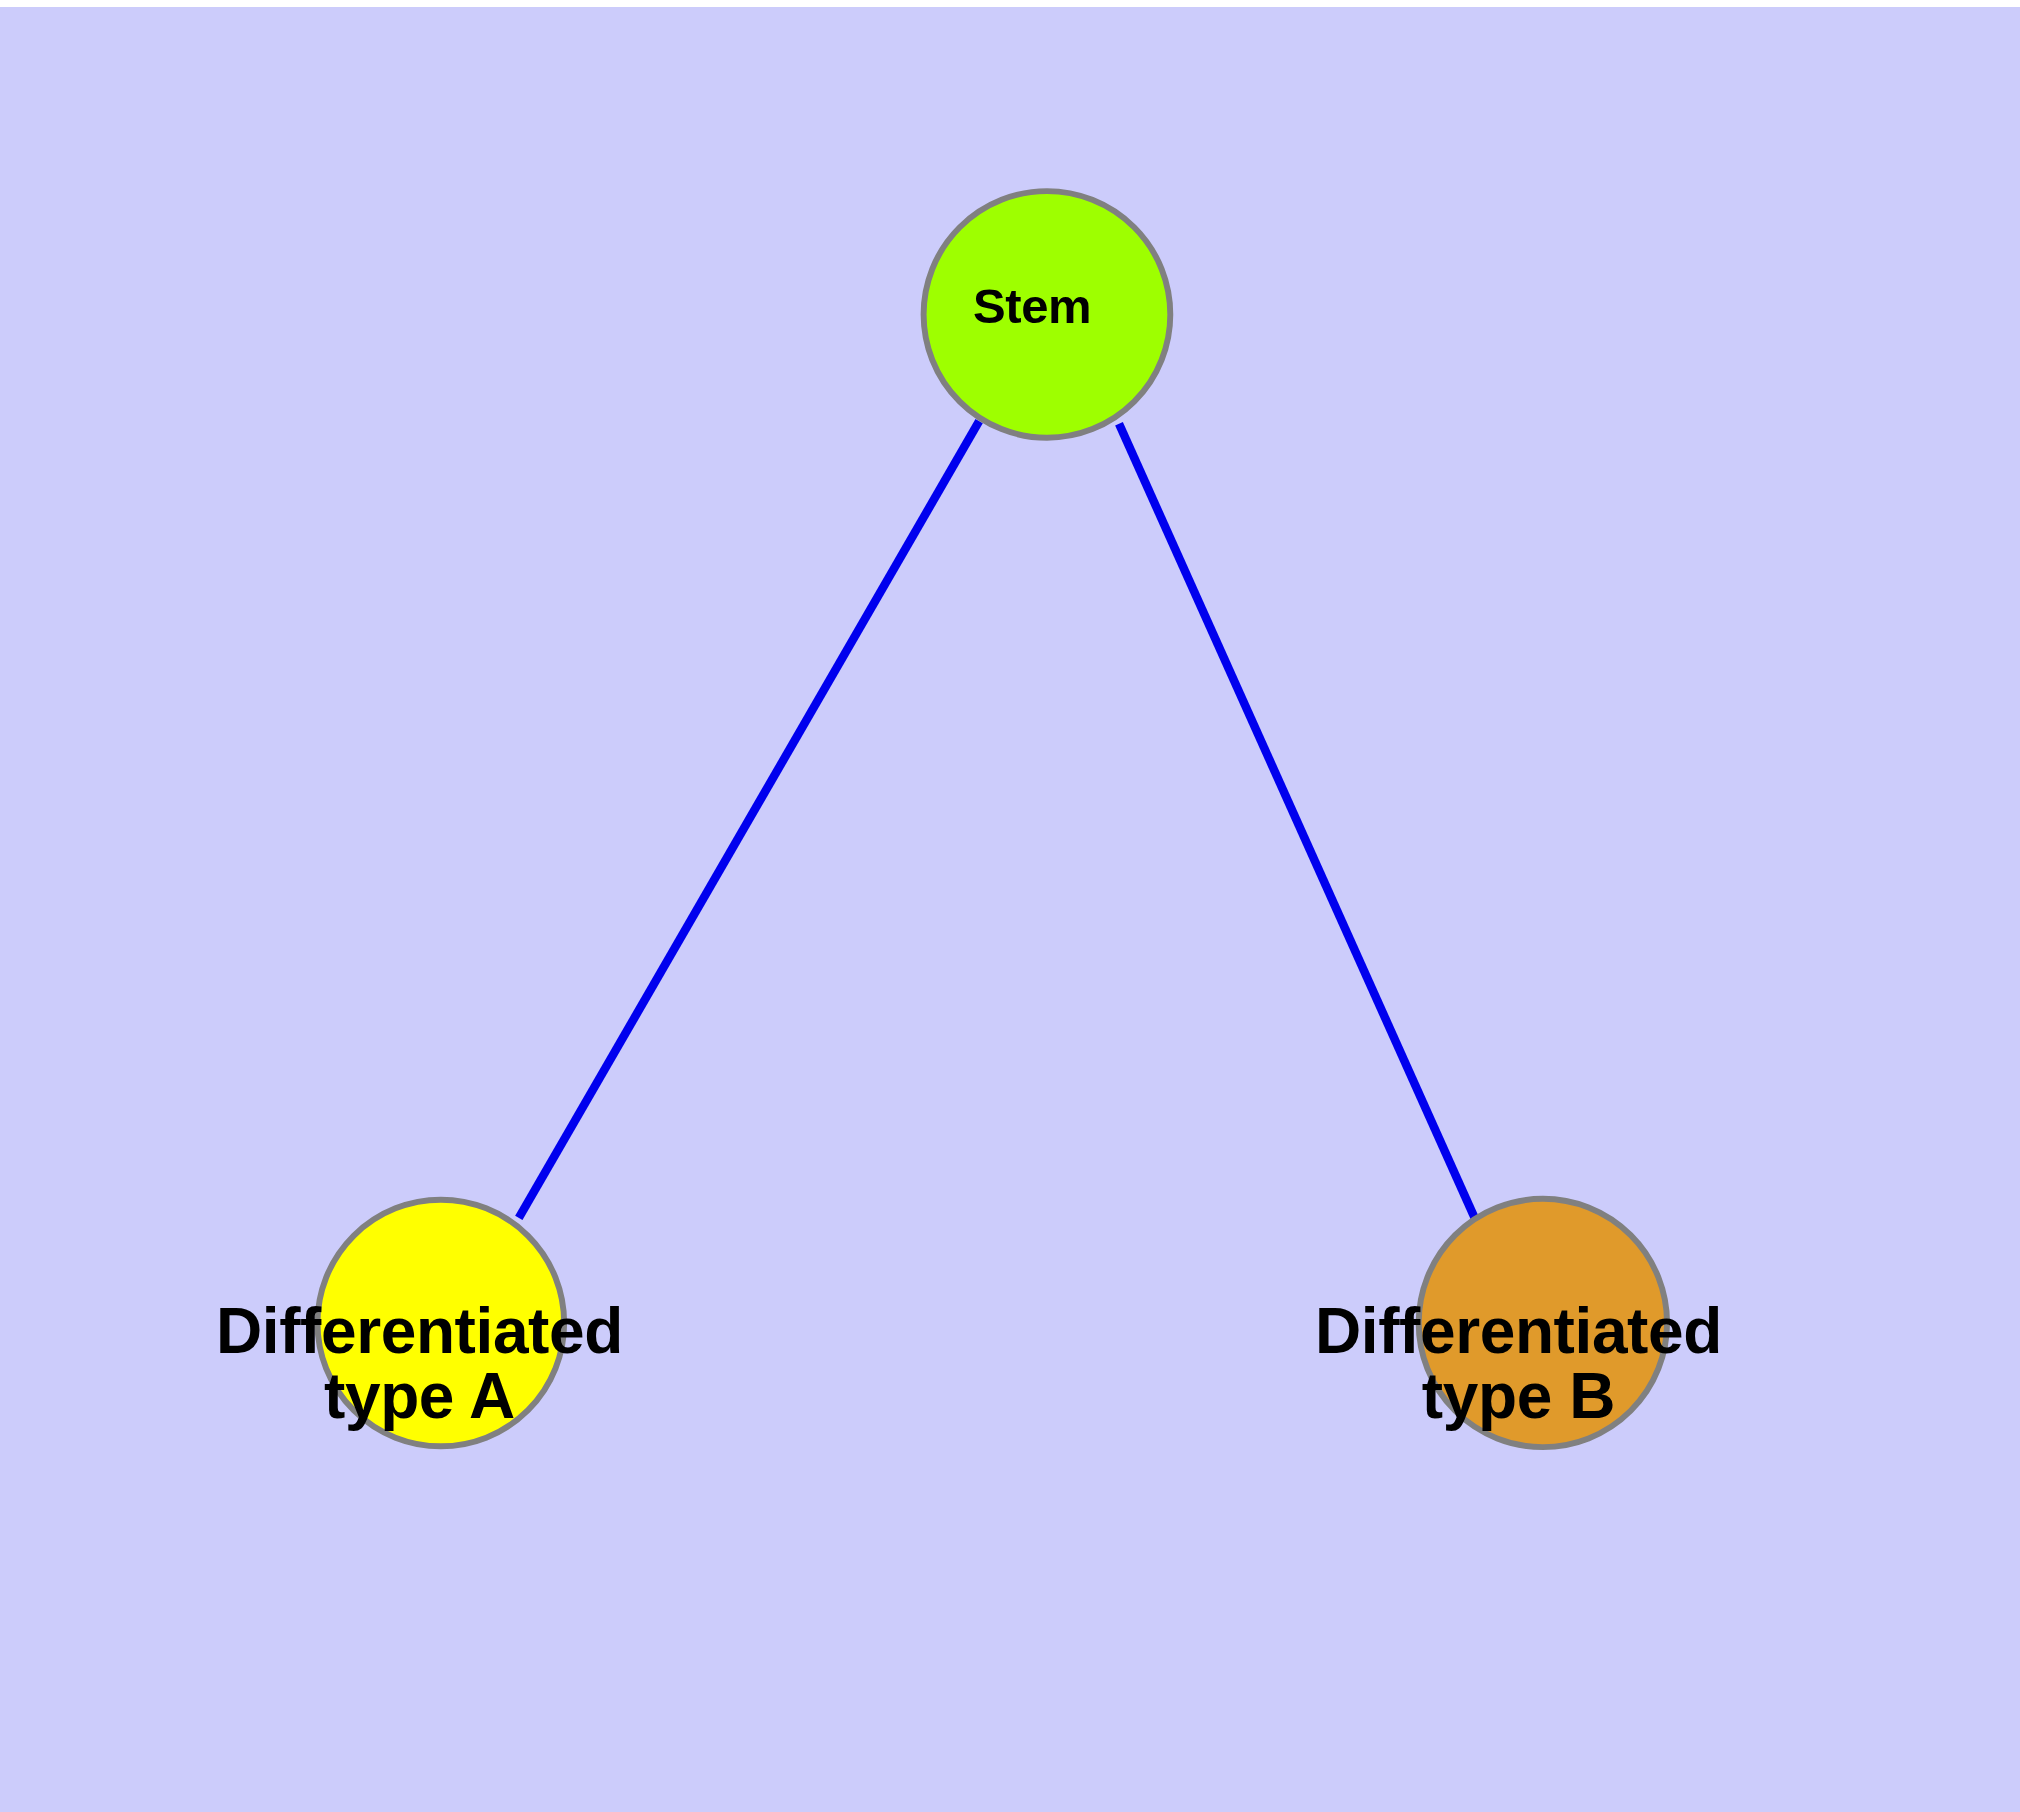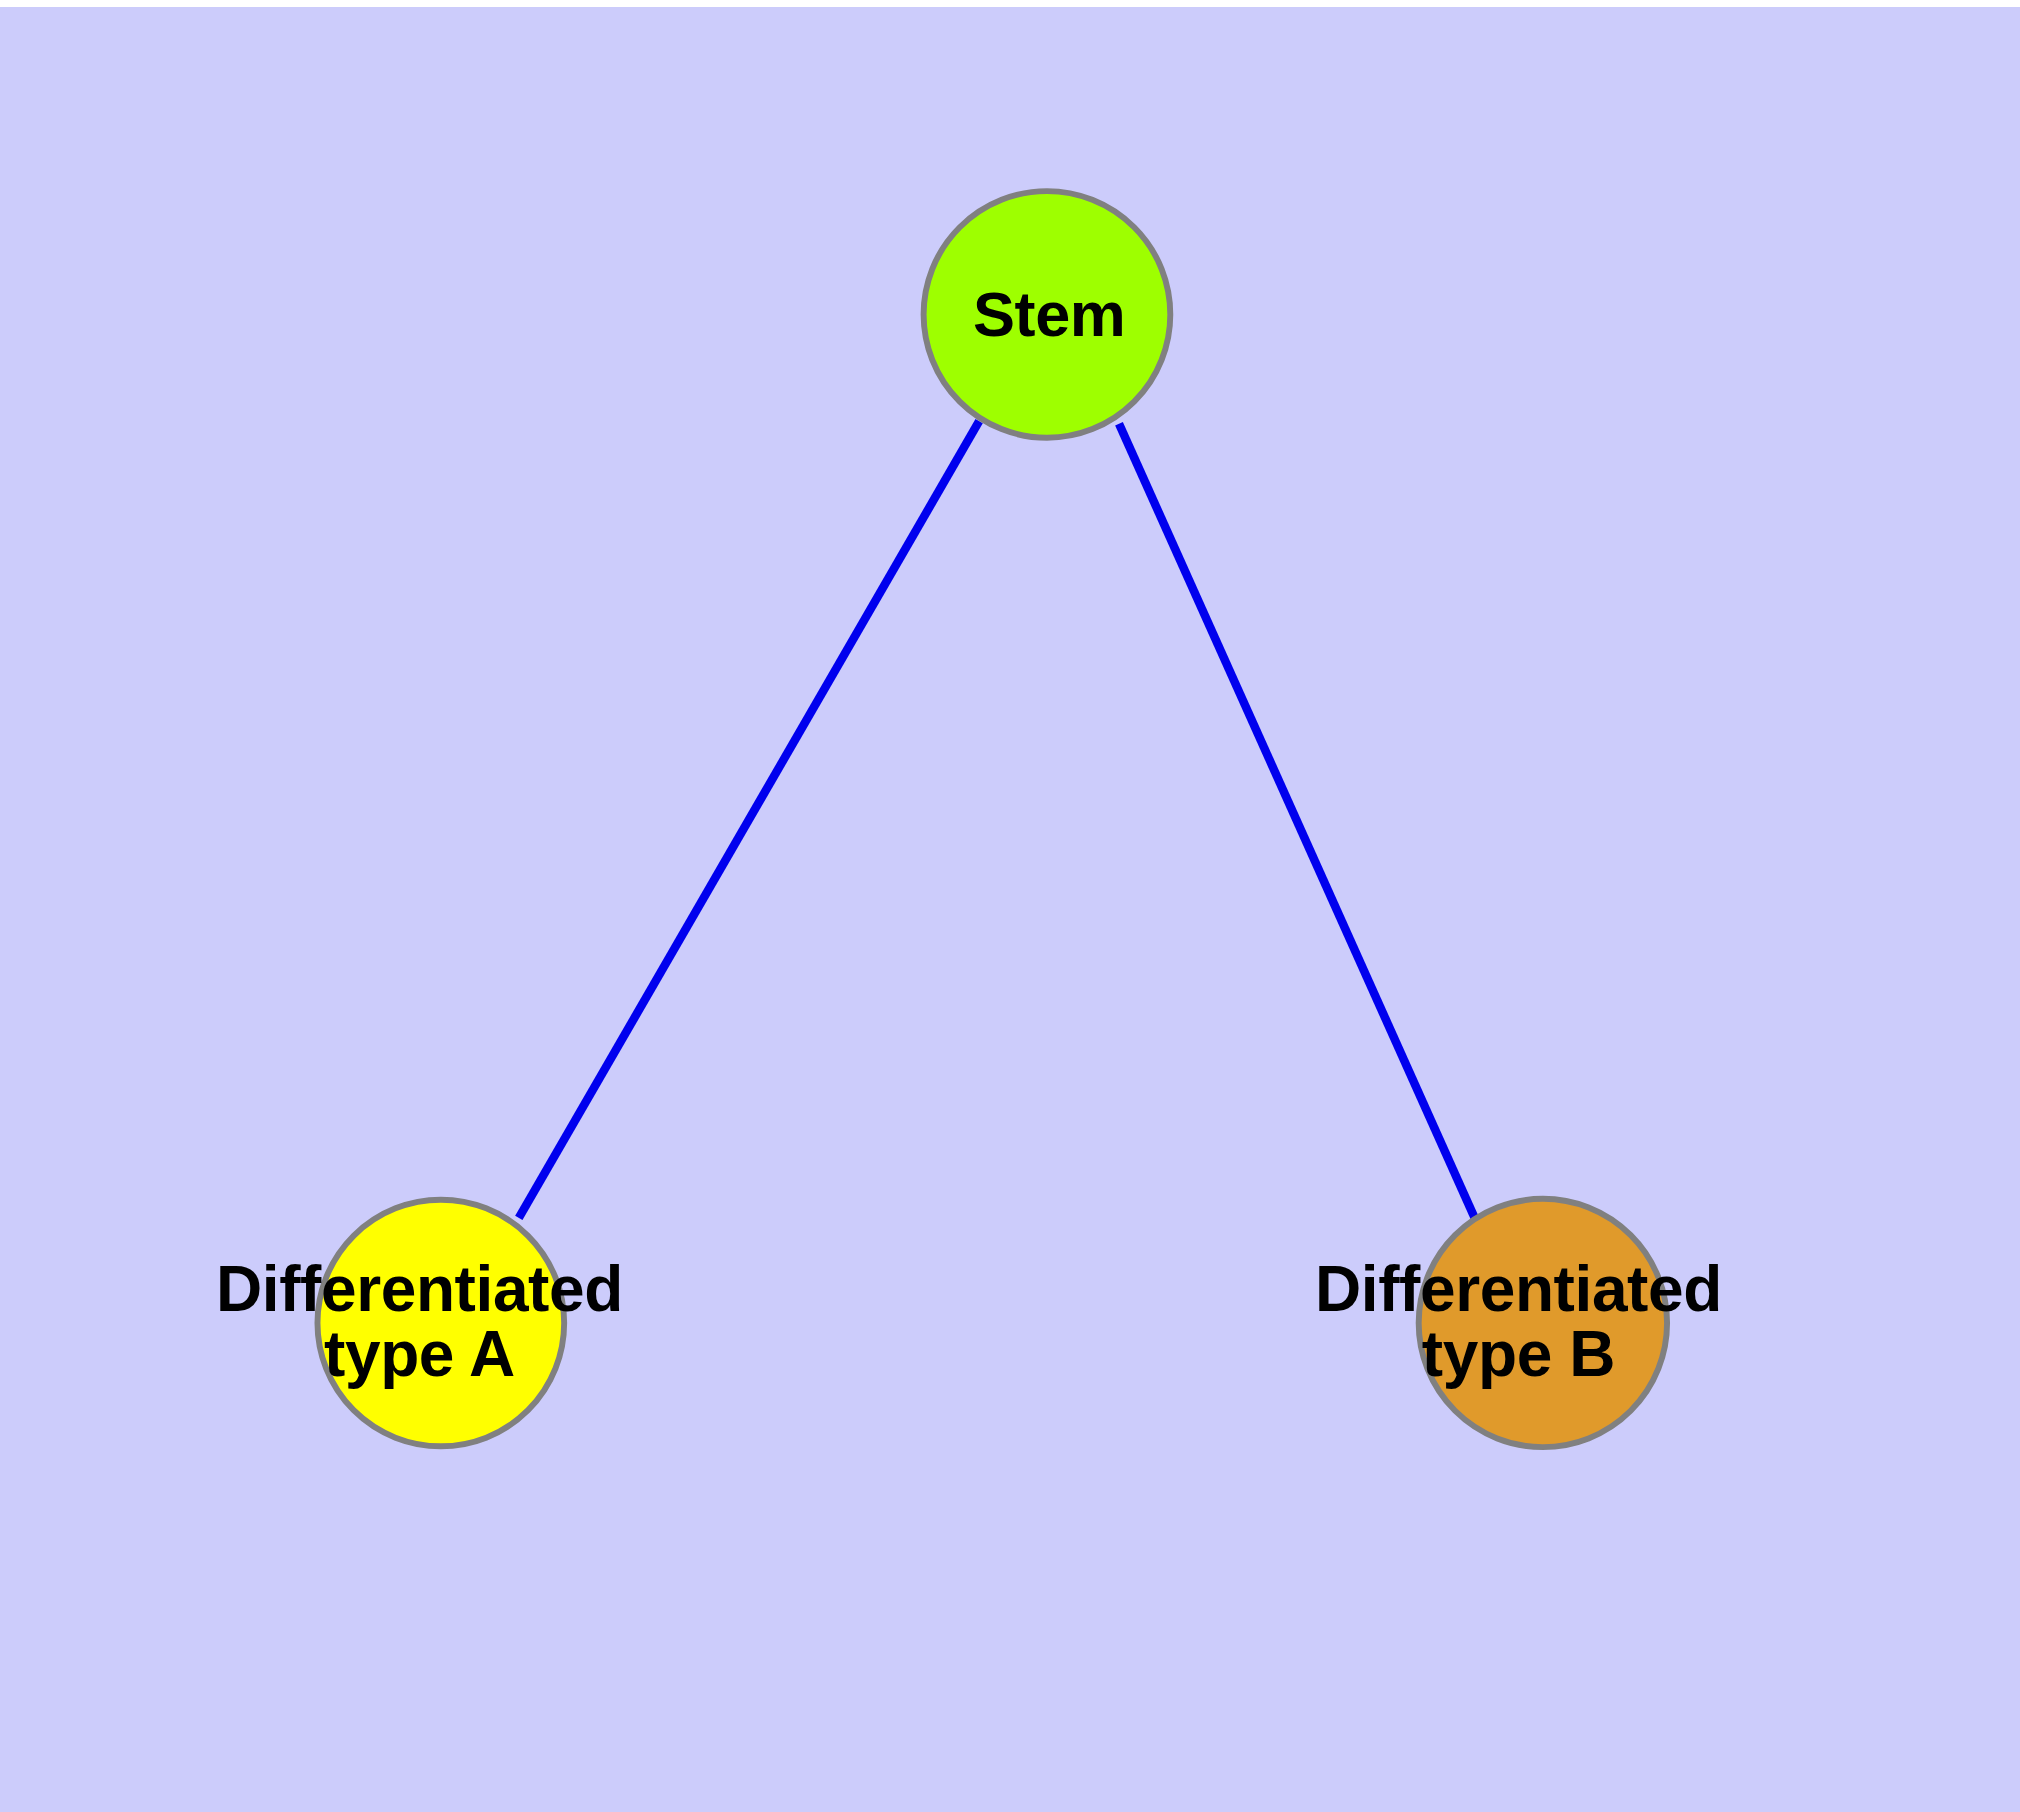--- a/index.html
+++ b/index.html
@@ -39,20 +39,21 @@
     line-height: 1.02;
     white-space: pre;
     pointer-events: none;
     letter-spacing: -0.4px;
   }
   .node-label.root {
     font-size: 63px;
   }
   .node-label.leaf {
     font-size: 64px;
+    margin-top: 42px;
   }
 </style>
 </head>
 <body>
 
 <div id="stage" style="width: 2021px; height: 1812px;">
 
   <div id="canvas-bg" style="background: rgb(204, 204, 251);"></div>
 
   <svg id="graph-svg" viewBox="0 0 2384 2138" preserveAspectRatio="none">
@@ -62,20 +63,20 @@
       <line x1="1320" y1="500" x2="1740" y2="1438" stroke="#0000ee" stroke-width="10" stroke-linecap="butt"></line>
     </g>
 
     <g>
       <circle cx="1235" cy="371" r="145.5" fill="#9eff00" stroke="#808080" stroke-width="7"></circle>
       <circle cx="520" cy="1561" r="145.5" fill="#ffff00" stroke="#808080" stroke-width="7"></circle>
       <circle cx="1820" cy="1561" r="146.5" fill="#e09a2b" stroke="#808080" stroke-width="7"></circle>
     </g>
   </svg>
 
-  <div class="node-label root" id="label-stem" style="font-size: 63px; color: rgb(0, 0, 0); left: 973px; top: 282px; width: auto;">Stem</div>
+  <div class="node-label root" id="label-stem" style="font-size: 49px; color: rgb(0, 0, 0); left: 973px; top: 282px; width: auto;">Stem</div>
 
   <div class="node-label leaf" id="label-diff-a" style="font-size: 64px; color: rgb(0, 0, 0); left: 216px; top: 1257px; width: auto;"><span>Differentiated</span><br><span>type A</span></div>
 
   <div class="node-label leaf" id="label-diff-b" style="font-size: 64px; color: rgb(0, 0, 0); left: 1315px; top: 1257px; width: auto;"><span>Differentiated</span><br><span>type B</span></div>
 
 </div>
 
 
 </body></html>

